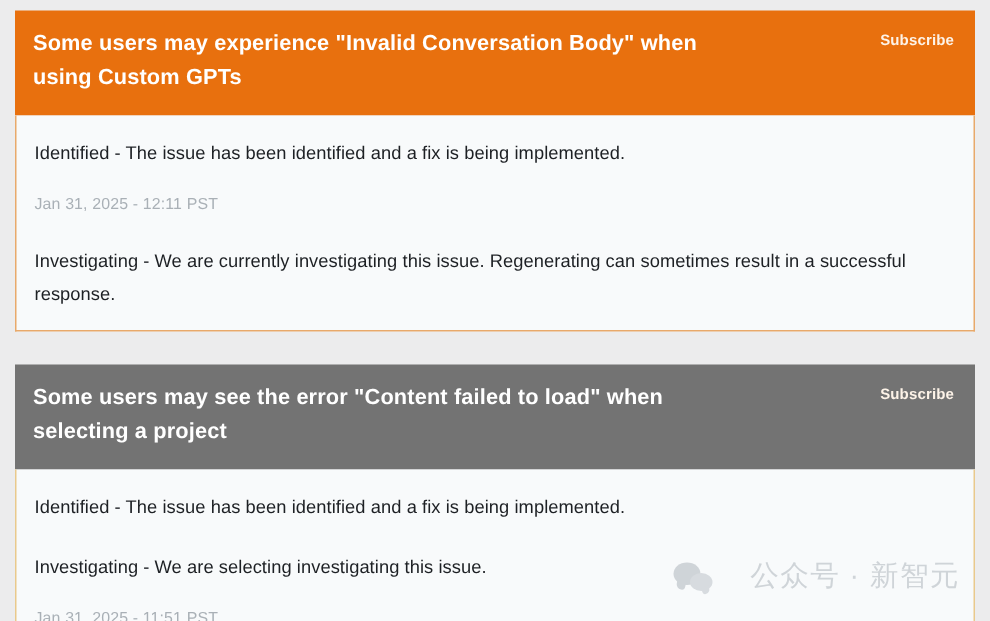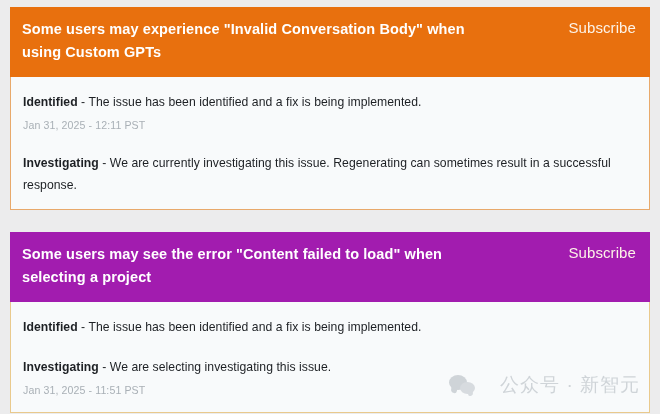--- a/index.html
+++ b/index.html
@@ -40,22 +40,22 @@
   .inc-title {
     color: #ffffff;
     font-size: 14.5px;
     font-weight: bold;
     line-height: 23px;
     letter-spacing: 0.1px;
     max-width: 470px;
   }
   .inc-subscribe {
     color: #fdf3e8;
-    font-size: 15px;
-    font-weight: normal;
+    font-size: 10px;
+    font-weight: bold;
     line-height: 14px;
     letter-spacing: 0.1px;
     padding-top: 3px;
     white-space: nowrap;
     cursor: pointer;
   }
 
   .inc-body {
     box-sizing: border-box;
     background: #f8fafb;
@@ -70,28 +70,28 @@
   .update + .update {
     margin-top: 18px;
   }
   .upd-text {
     color: #1d2024;
     font-size: 12.2px;
     line-height: 22px;
     letter-spacing: 0.05px;
   }
   .upd-text b {
-    font-weight: bold;
+    font-weight: normal;
   }
   .upd-time {
     color: #a9b0b6;
     font-size: 10.6px;
     line-height: 17px;
     letter-spacing: 0.1px;
-    margin-top: 4px;
+    margin-top: 15px;
   }
 
   
   .watermark {
     position: absolute;
     right: 20px;
     bottom: 18px;
     display: flex;
     align-items: center;
     gap: 25px;
@@ -165,21 +165,21 @@
       <div class="update">
         <div class="upd-text">
           <b>Investigating</b><span> - </span><span>We are currently investigating this issue. Regenerating can sometimes result in a successful response.</span>
         </div>
       </div>
 
     </div>
   </div>
 
   <div class="incident">
-    <div class="inc-header" style="background:#a21caf">
+    <div class="inc-header" style="background:#737373">
       <div class="inc-title">Some users may see the error "Content failed to load" when selecting a project</div>
       <div class="inc-subscribe">Subscribe</div>
     </div>
     <div class="inc-body amber">
 
       <div class="update">
         <div class="upd-text">
           <b>Identified</b><span> - </span><span>The issue has been identified and a fix is being implemented.</span>
         </div>
       </div>

